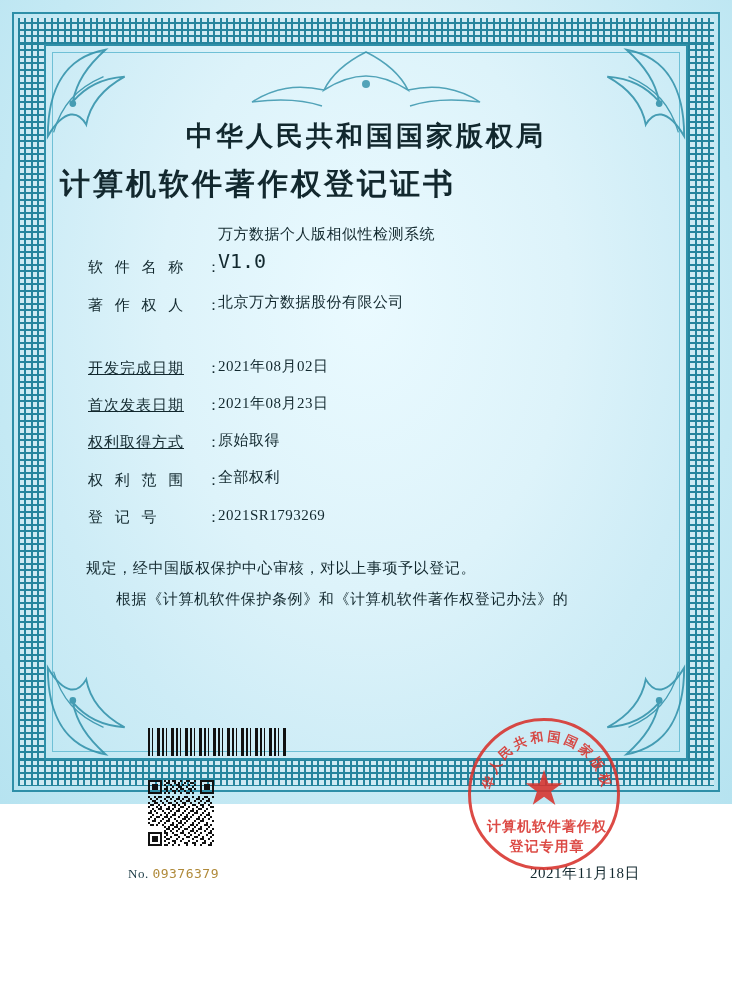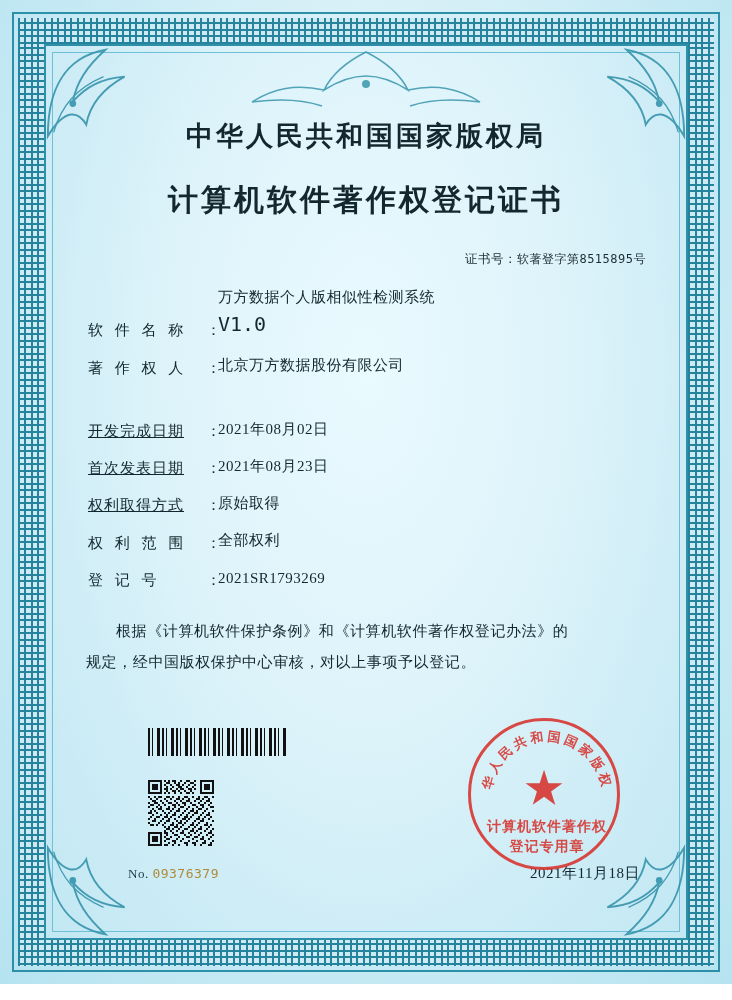--- a/index.html
+++ b/index.html
@@ -11,21 +11,21 @@
     width: 732px;
     height: 1000px;
     font-family: "Liberation Serif", "DejaVu Serif", serif;
     overflow: hidden;
   }
 
   
   .certificate {
     position: relative;
     width: 732px;
-    height: 984px;
+    height: 804px;
     background:
       radial-gradient(ellipse at 50% 38%, #e9f7fb 0%, #d8f0f7 42%, #c4e9f4 72%, #b6e3f0 100%);
     box-sizing: border-box;
   }
 
   
   .frame-outer {
     position: absolute;
     left: 12px; top: 12px; right: 12px; bottom: 12px;
     border: 2px solid #2e8fa8;
@@ -107,27 +107,27 @@
   .title-main {
     text-align: center;
     font-size: 27px;
     letter-spacing: 3px;
     color: #12282e;
     font-weight: bold;
     font-family: "DejaVu Serif", "Liberation Serif", serif;
     margin-top: 22px;
   }
   .title-sub {
-    text-align: center;
+    text-align: left;
     font-size: 30px;
     letter-spacing: 3px;
     color: #12282e;
     font-weight: bold;
     font-family: "DejaVu Serif", "Liberation Serif", serif;
-    margin-top: 26px;
+    margin-top: 10px;
   }
 
   .cert-no {
     text-align: right;
     font-size: 12.5px;
     color: #1a2e33;
     margin-top: 30px;
     padding-right: 26px;
     letter-spacing: .5px;
   }
@@ -308,23 +308,20 @@
     <path d="M210 8 C190 18 176 30 168 46 C184 36 198 32 210 32 C222 32 236 36 252 46 C244 30 230 18 210 8 Z" fill="none" stroke="currentColor" stroke-width="1.6"></path>
     <path d="M168 46 C140 40 118 44 96 58 C126 54 148 56 166 62" fill="none" stroke="currentColor" stroke-width="1.4"></path>
     <path d="M252 46 C280 40 302 44 324 58 C294 54 272 56 254 62" fill="none" stroke="currentColor" stroke-width="1.4"></path>
     <circle cx="210" cy="40" r="4" fill="currentColor"></circle>
   </svg>
 
   <div class="content">
     <div class="title-main">中华人民共和国国家版权局</div>
     <div class="title-sub">计算机软件著作权登记证书</div>
 
-    <div class="cert-no">
-      <span>证书号：</span><span class="val">软著登字第8515895号</span>
-    </div>
 
     <div class="fields">
 
       <div class="field-row">
         <div class="field-label">软 件 名 称</div>
         <div class="field-colon">：</div>
         <div class="field-value">
           <div>万方数据个人版相似性检测系统</div>
           <div class="mono">V1.0</div>
         </div>
@@ -364,22 +361,22 @@
 
       <div class="field-row">
         <div class="field-label">登 记 号</div>
         <div class="field-colon">：</div>
         <div class="field-value mono">2021SR1793269</div>
       </div>
 
     </div>
 
     <div class="statement">
+      <div>规定，经中国版权保护中心审核，对以上事项予以登记。</div>
       <div><span class="indent"></span><span>根据《计算机软件保护条例》和《计算机软件著作权登记办法》的</span></div>
-      <div>规定，经中国版权保护中心审核，对以上事项予以登记。</div>
     </div>
   </div>
 
   <div class="bottom">
 
     <div class="barcode"></div>
 
     <svg class="qrcode" viewBox="0 0 33 33" shape-rendering="crispEdges">
       <rect width="33" height="33" fill="#ffffff" fill-opacity="0"></rect>
       <g fill="#111111">

